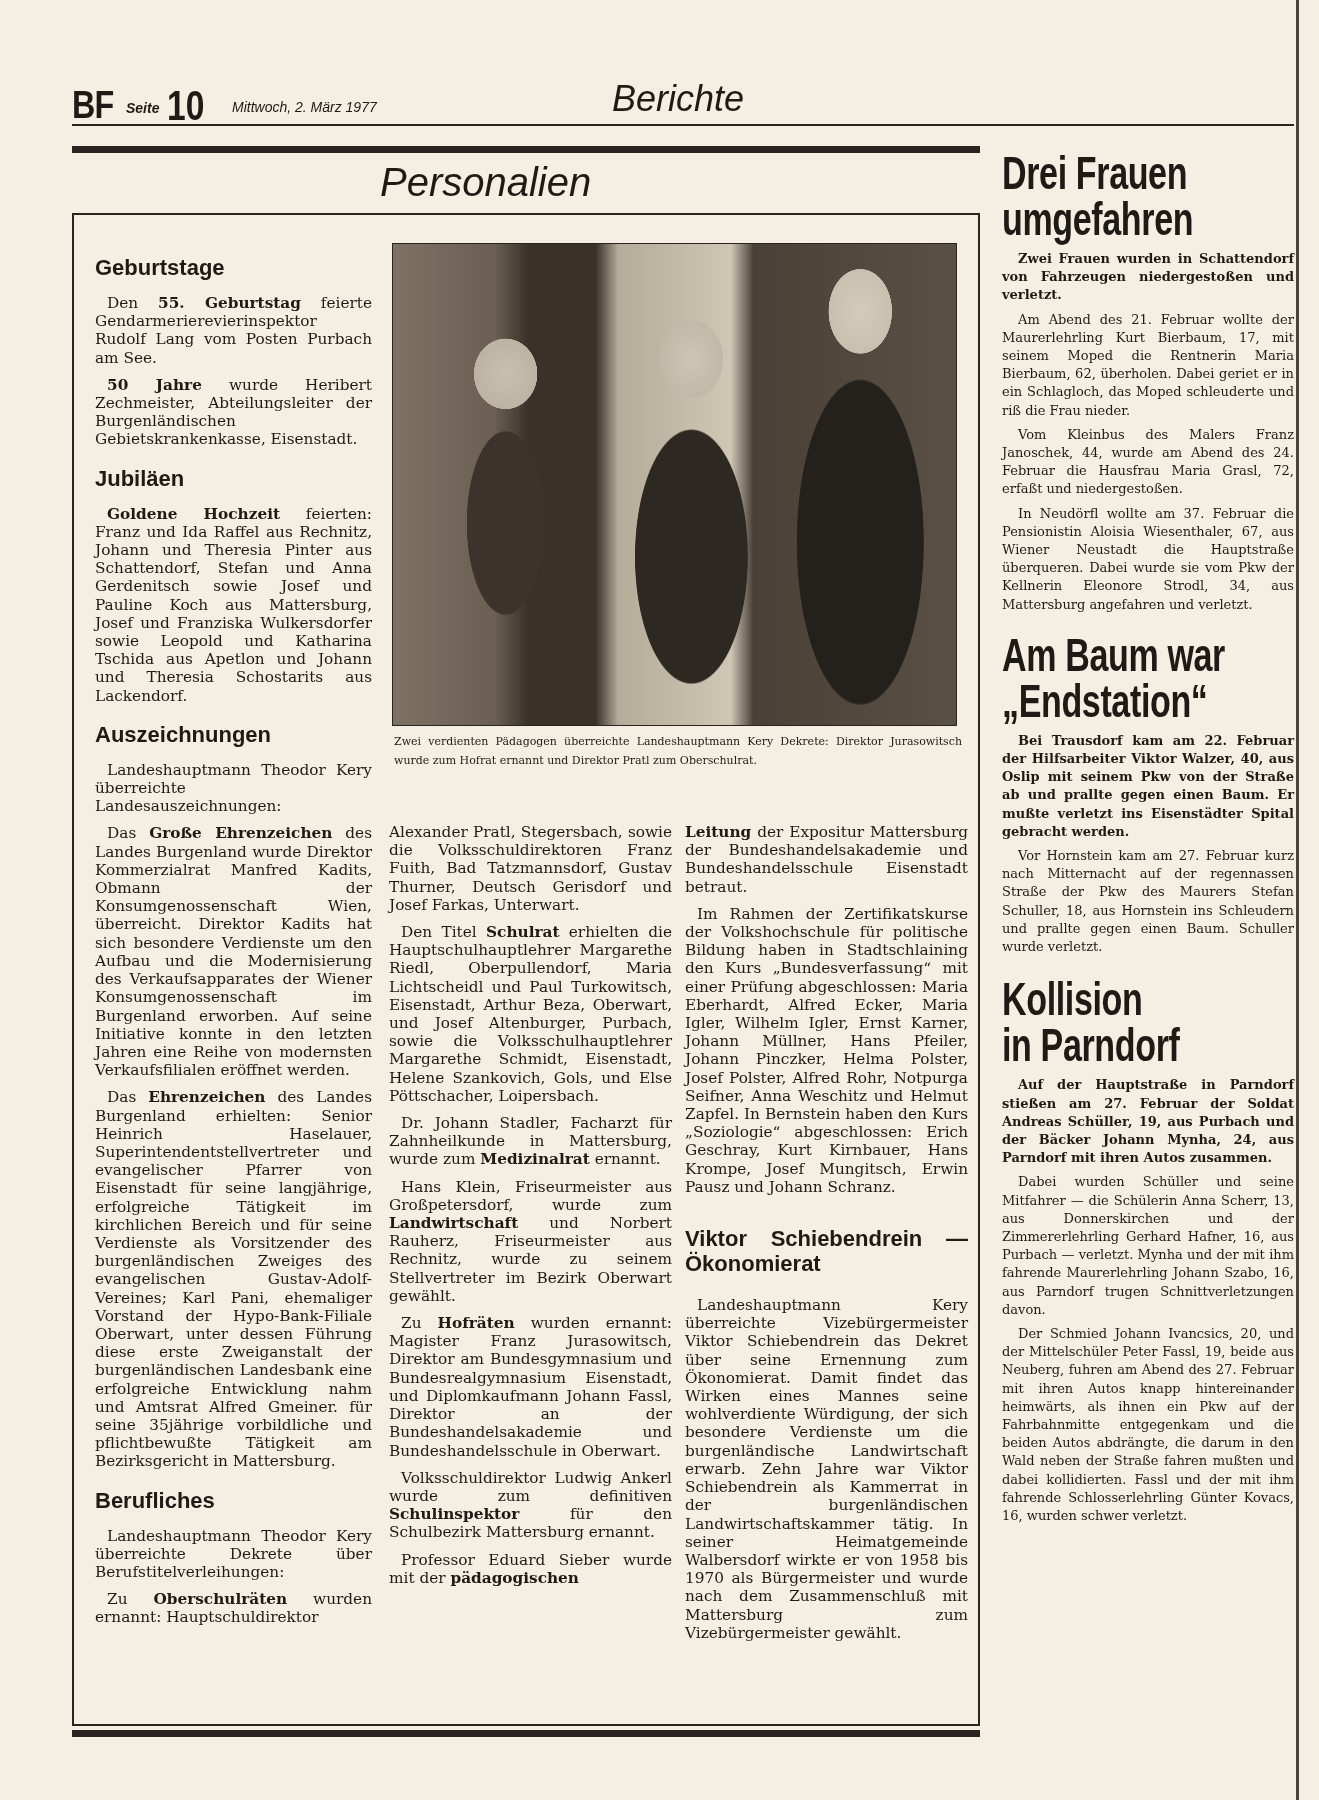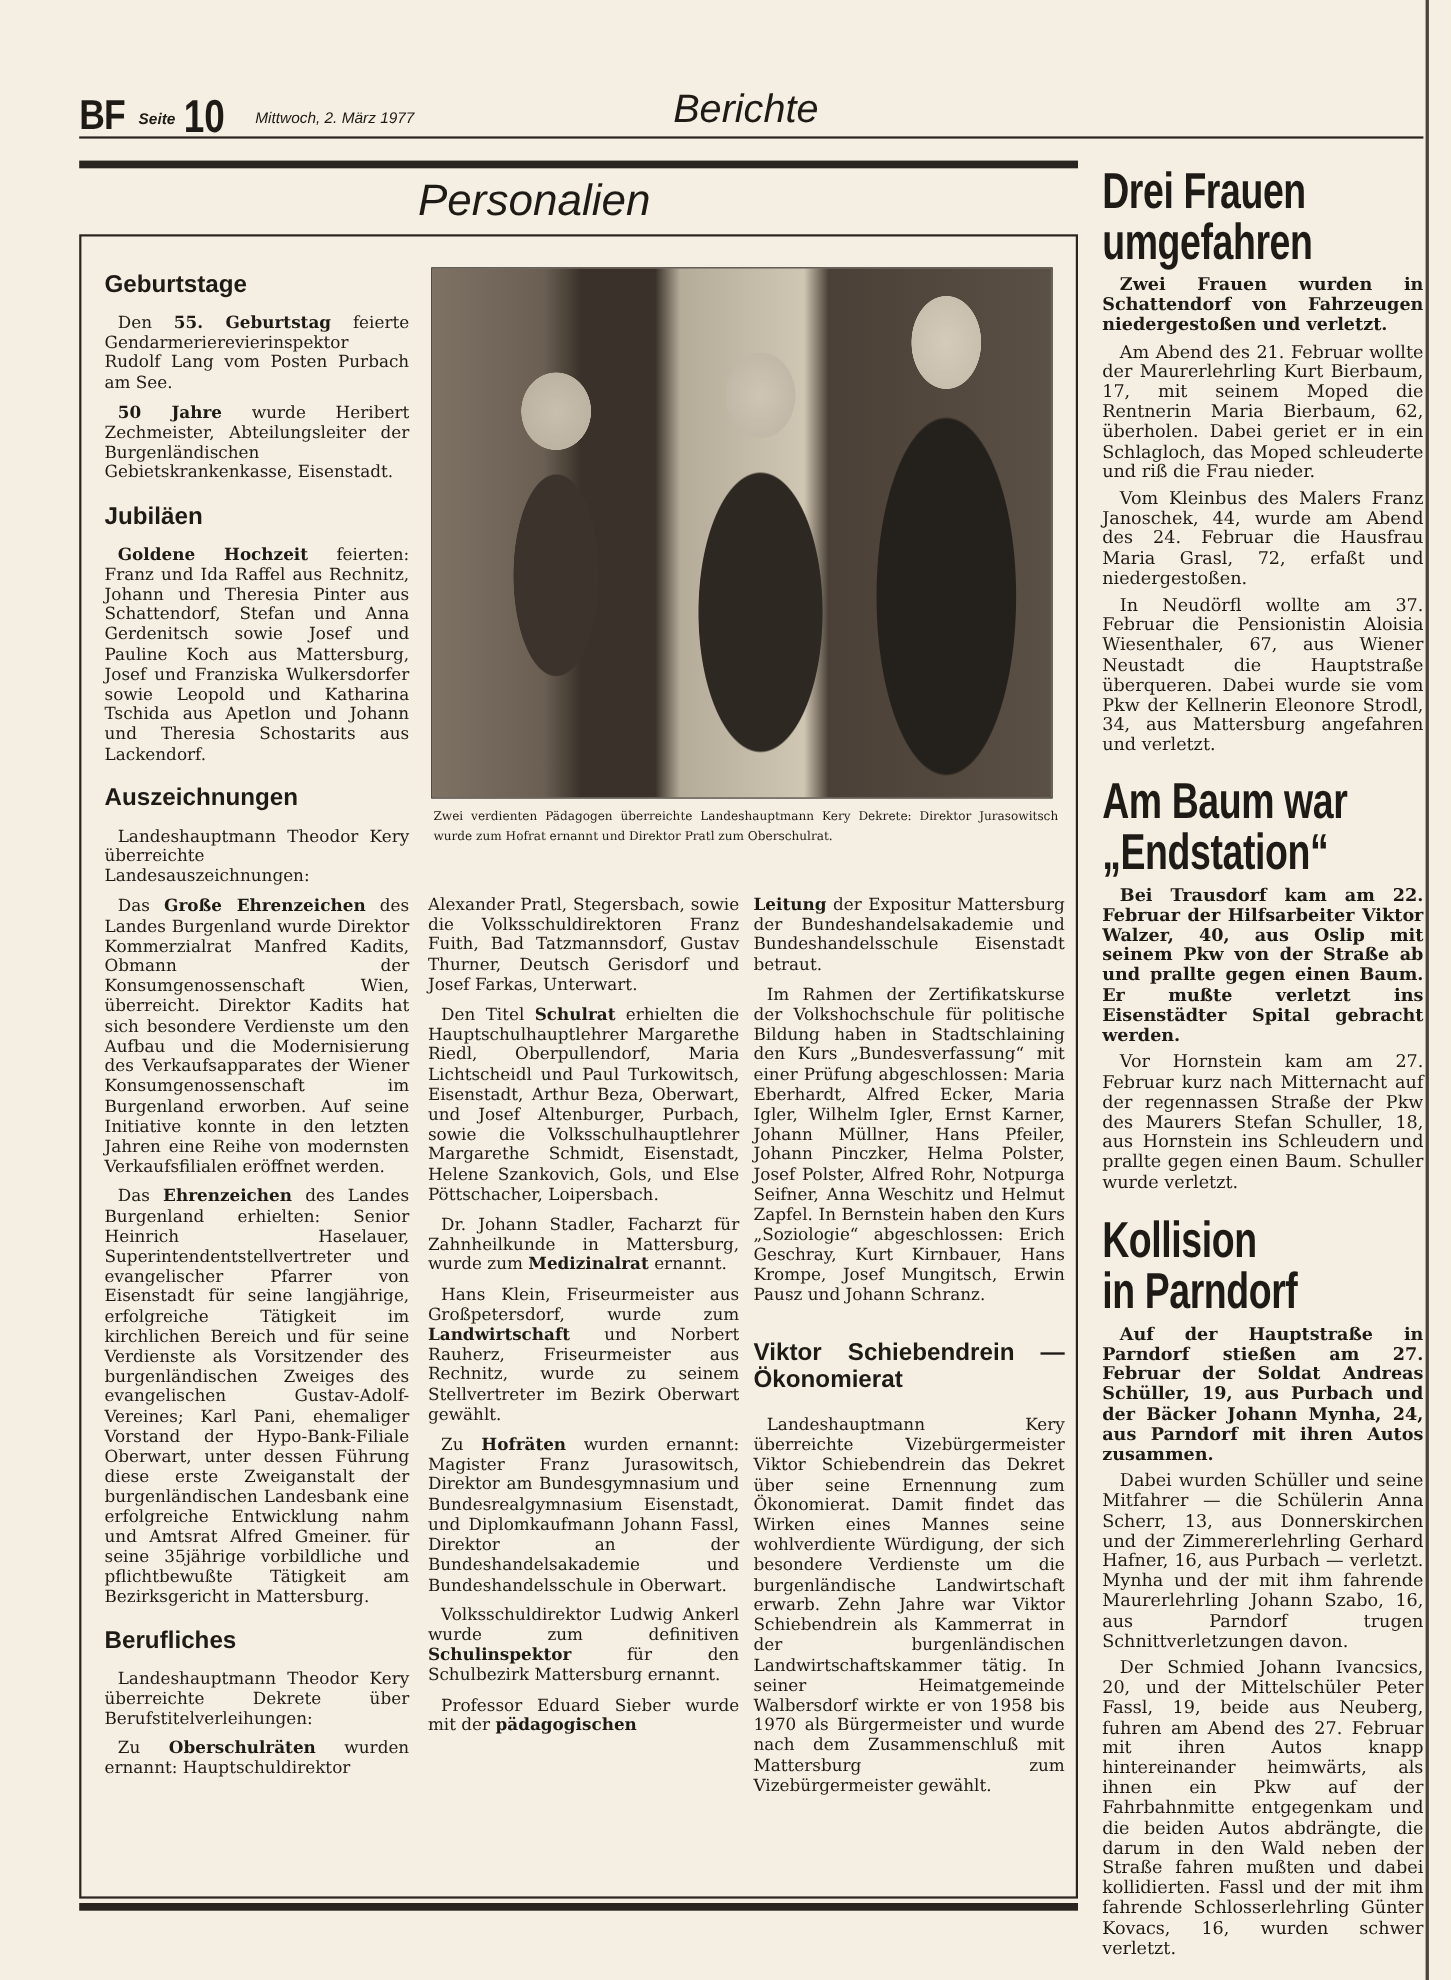--- a/index.html
+++ b/index.html
@@ -14,21 +14,21 @@
   .hdr-bf { left: 72px; top: 84px; font-family: "Liberation Sans", sans-serif; font-weight: bold; font-size: 38px; letter-spacing: -1px; transform: scaleX(0.85); transform-origin: left; }
   .hdr-seite { left: 126px; top: 100px; font-family: "Liberation Sans", sans-serif; font-weight: bold; font-style: italic; font-size: 14px; }
   .hdr-num { left: 167px; top: 82px; font-family: "Liberation Sans", sans-serif; font-weight: bold; font-size: 42px; transform: scaleX(0.8); transform-origin: left; }
   .hdr-date { left: 232px; top: 99px; font-family: "Liberation Sans", sans-serif; font-style: italic; font-size: 14px; text-align: right; }
   .hdr-section { left: 612px; top: 78px; font-family: "Liberation Sans", sans-serif; font-style: italic; font-size: 36px; }
   .rule-thin { left: 72px; top: 124px; width: 1222px; height: 2px; background: #2a2420; }
   .rule-thick { height: 7px; background: #2a2420; }
   
   .pers-title { left: 380px; top: 160px; width: 600px; font-family: "Liberation Sans", sans-serif; font-style: italic; font-size: 40px; }
   .pers-box { left: 72px; top: 213px; width: 908px; height: 1513px; border-top: 2px solid #2a2420; border-left: 2px solid #2a2420; border-right: 2px solid #2a2420; border-bottom: 2px solid #2a2420; box-sizing: border-box; }
-  .col { position: absolute; font-size: 15.3px; line-height: 18.2px; text-align: justify; hyphens: manual; }
+  .col { position: absolute; font-size: 15.3px; line-height: 18.2px; text-align: justify; hyphens: manual; margin-top: 10px; }
   .col p { margin: 0 0 9px 0; text-indent: 12px; }
   .col .noind { text-indent: 0; }
   .col h3 { font-family: "Liberation Sans", sans-serif; font-weight: bold; font-size: 22px; margin: 18px 0 14px 0; line-height: 24px; }
   .col b { font-weight: bold; }
   .c1 { left: 95px; top: 246px; width: 277px; }
   .c2 { left: 389px; top: 813px; width: 283px; }
   .c3 { left: 685px; top: 813px; width: 283px; }
   .photo { left: 392px; top: 243px; width: 565px; height: 483px; background:
       radial-gradient(ellipse 55px 130px at 20% 58%, #3c342c 0%, #3c342c 70%, transparent 71%),
       radial-gradient(ellipse 45px 50px at 20% 27%, #c9bfae 0%, #bdb3a2 70%, transparent 71%),
@@ -36,21 +36,21 @@
       radial-gradient(ellipse 45px 55px at 53% 24%, #cfc5b4 0%, #c2b8a7 70%, transparent 71%),
       radial-gradient(ellipse 90px 230px at 83% 62%, #24201b 0%, #24201b 70%, transparent 71%),
       radial-gradient(ellipse 45px 60px at 83% 14%, #d4cbbb 0%, #c8bfae 70%, transparent 71%),
       linear-gradient(90deg, #7d7264 0%, #6a5f52 18%, #3a322a 24%, #3a322a 36%, #b5ab99 40%, #cfc6b3 60%, #4a4037 64%, #5a5045 100%);
     border: 1px solid #2a2420; box-sizing: border-box; }
   .caption { left: 394px; top: 733px; width: 568px; font-weight: normal; font-size: 11px; line-height: 18.5px; text-align: justify; }
   .sub-h { font-family: "Liberation Sans", sans-serif; font-weight: bold; font-size: 22px; line-height: 25px; margin: 30px 0 20px 0; }
   
   .rc { left: 1002px; width: 292px; }
   .big-h { font-family: "Liberation Sans", sans-serif; font-weight: bold; font-size: 46px; line-height: 46px; letter-spacing: -0.5px; transform: scaleX(0.74); transform-origin: left; white-space: nowrap; margin: 0; }
-  .rcol { font-size: 16px; line-height: 18.2px; text-align: justify; }
+  .rcol { font-size: 13px; line-height: 18.2px; text-align: justify; }
   .rcol p { margin: 0 0 6px 0; text-indent: 16px; }
   .rcol p.lead { font-weight: bold; }
   .vline { left: 1296px; top: 0; width: 3px; height: 1800px; background: #2a2420; opacity: 0.85; }
 </style>
 </head>
 <body>
 
 <div class="abs hdr-bf">BF</div>
 <div class="abs hdr-seite">Seite</div>
 <div class="abs hdr-num">10</div>

